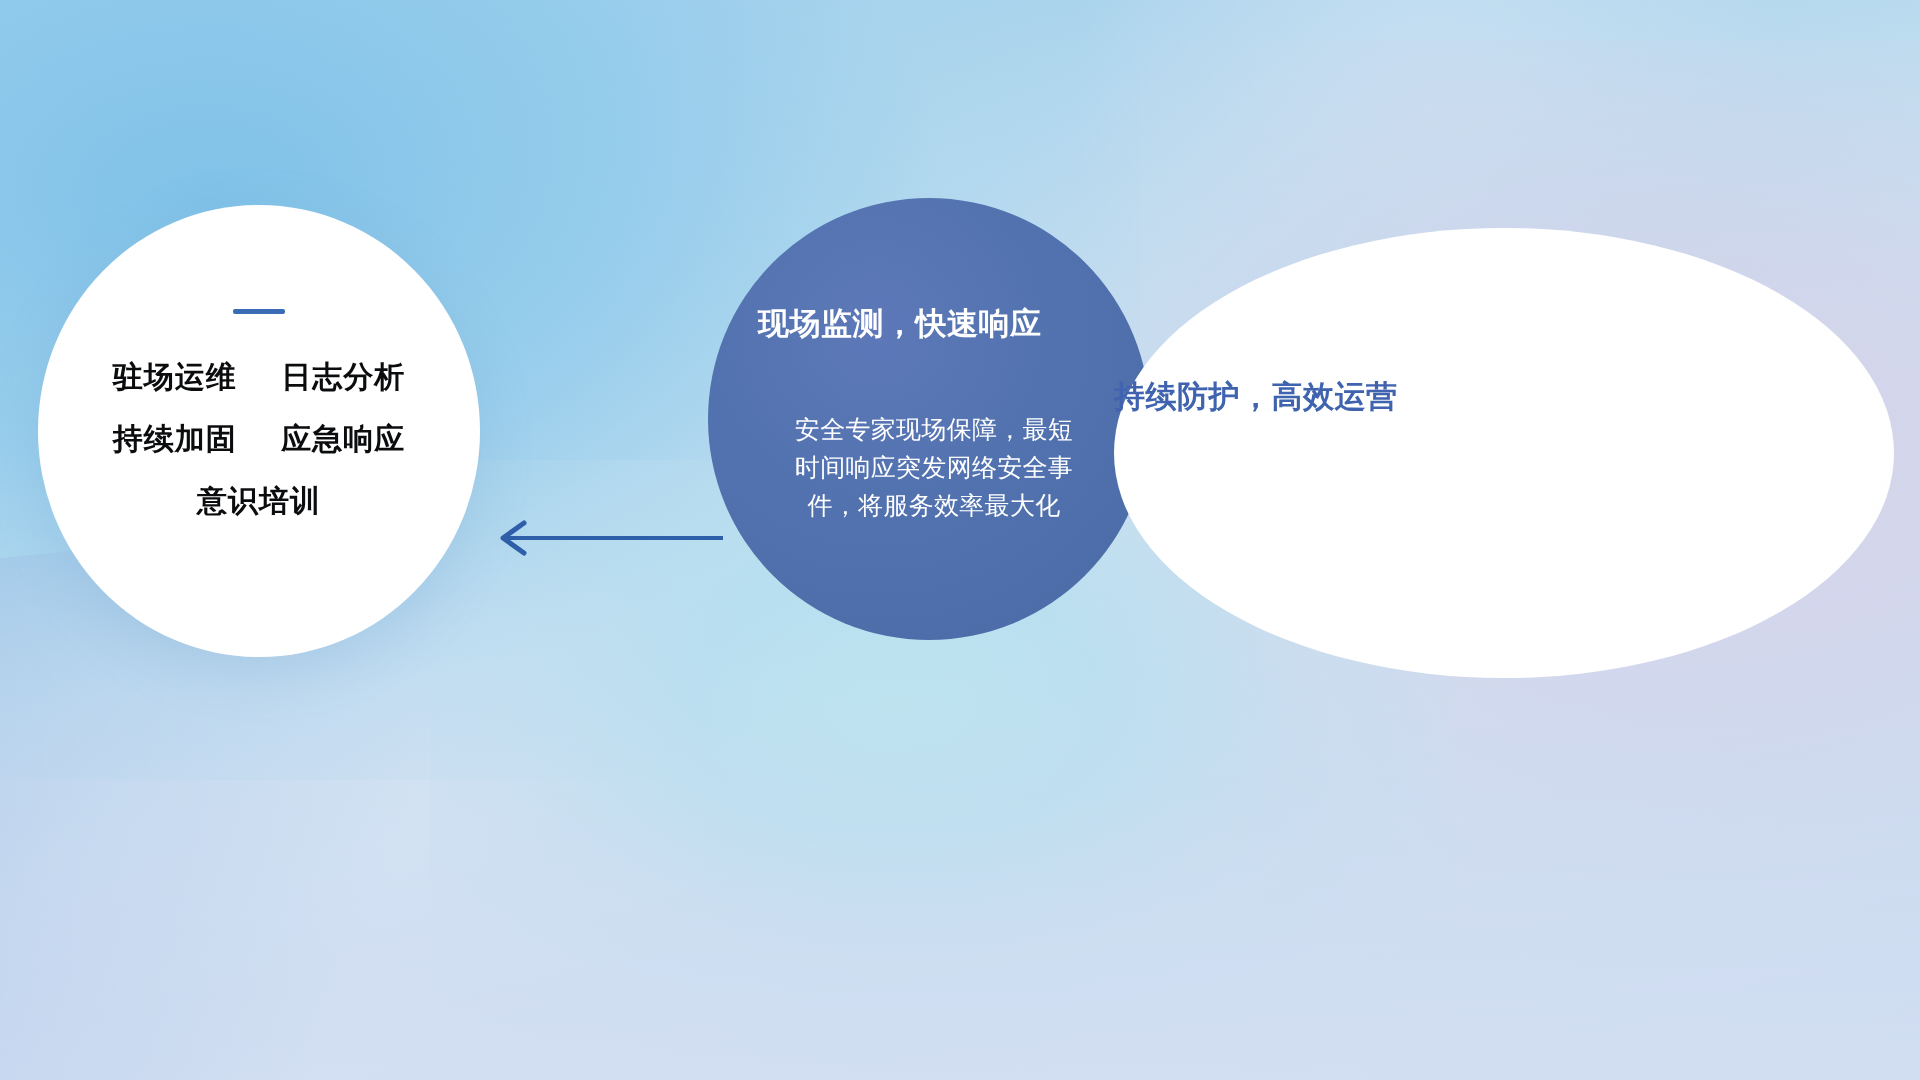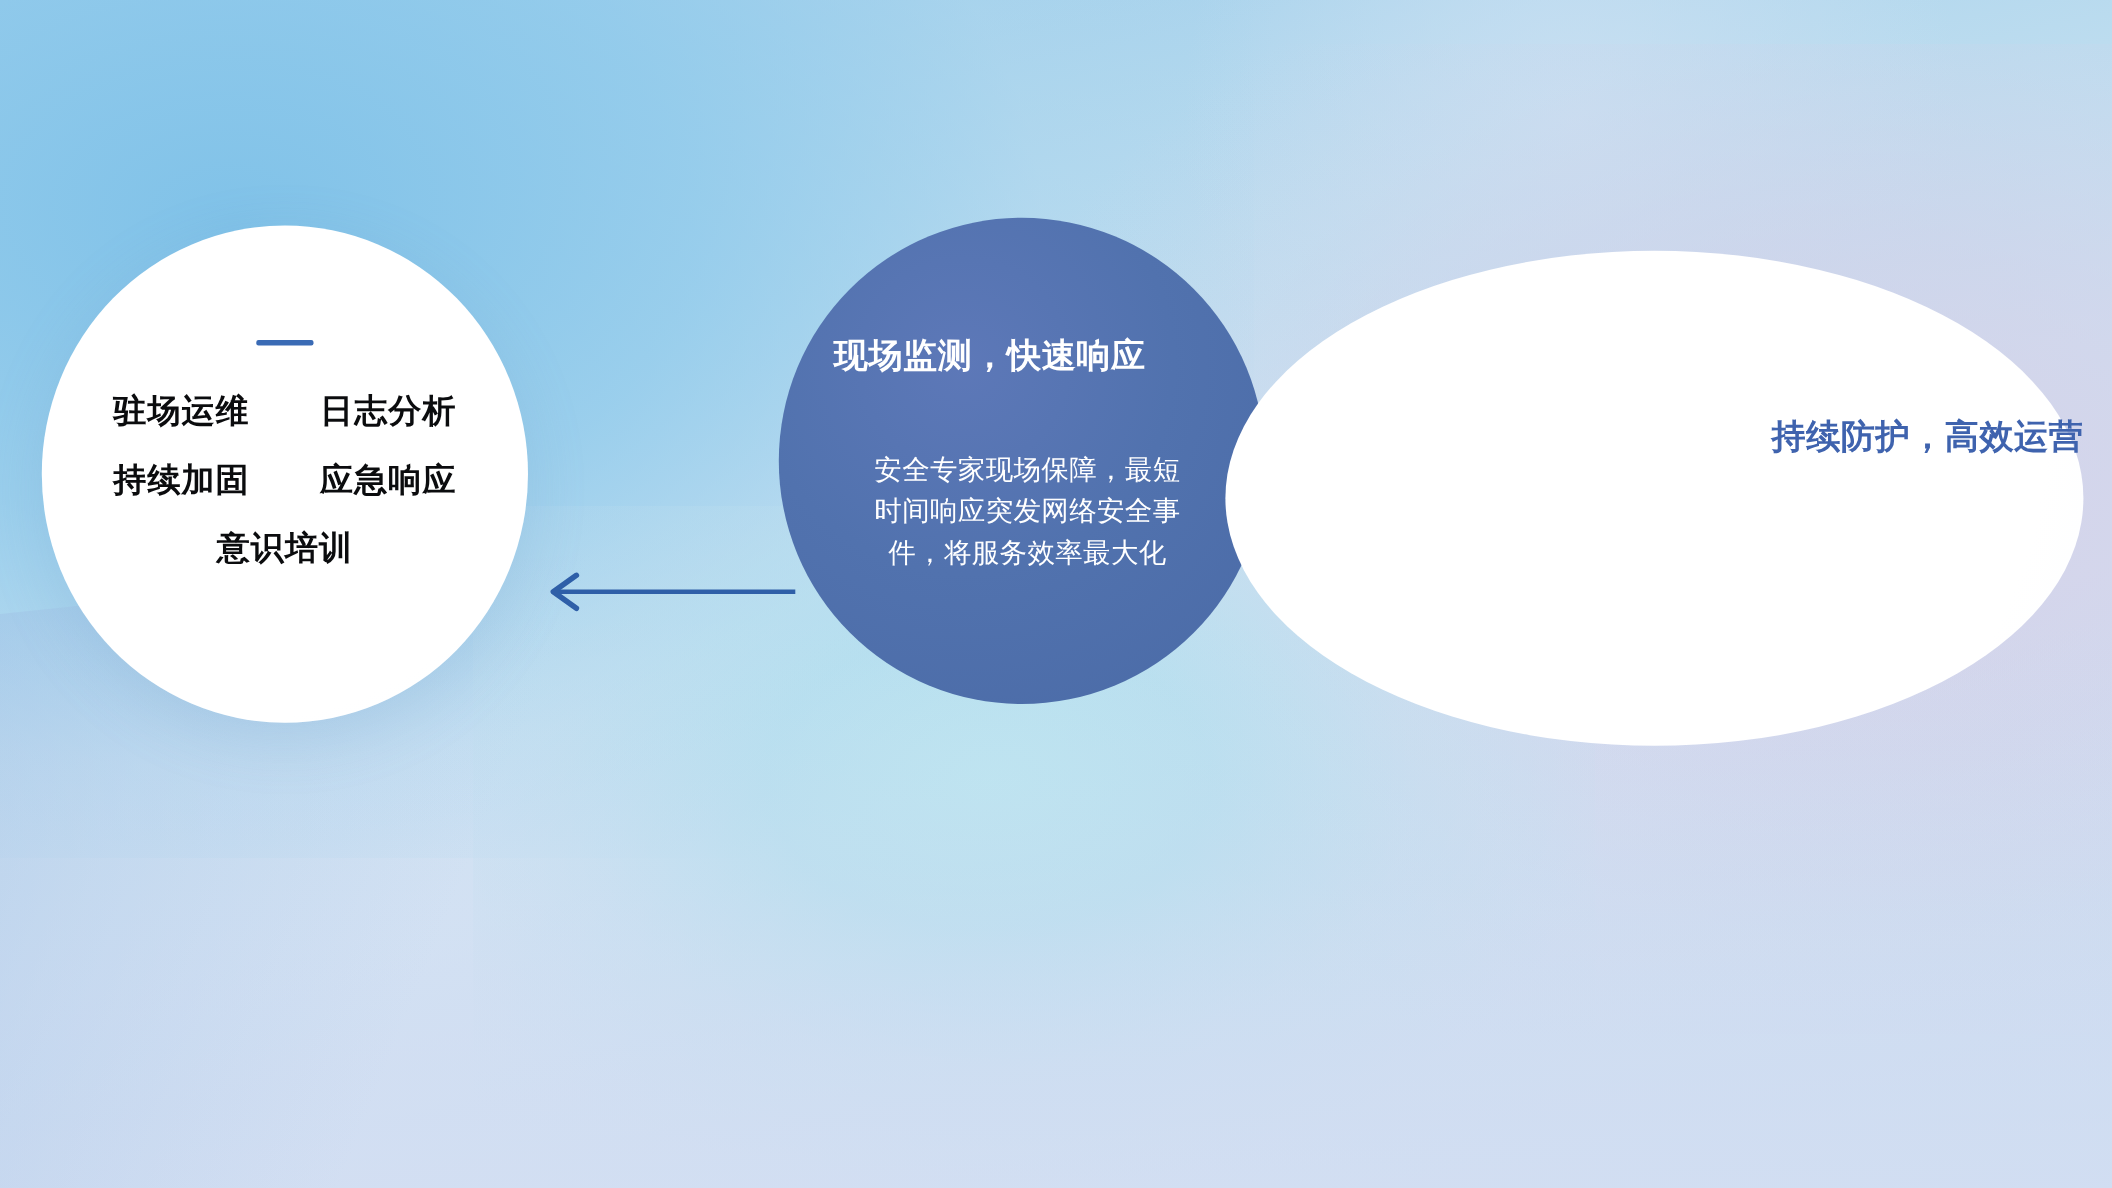--- a/index.html
+++ b/index.html
@@ -75,21 +75,21 @@
   .bg-glow-top {
     position:absolute; left:1080px; top:-260px; width:700px; height:620px;
     background:radial-gradient(ellipse at 50% 60%,
       rgba(203,224,242,.85) 0%, rgba(203,224,242,0) 72%);
   }
 
   
   #arrow { position:absolute; left:480px; top:500px; }
 
   
-  .circle { position:absolute; border-radius:50%;font-family:Liberation Mono, monospace; }
+  .circle { position:absolute; border-radius:50%; }
 
   #circle-left {
     left:38px; top:205px; width:442px; height:452px;
     background:radial-gradient(circle at 42% 36%, #ffffff 0%, #ffffff 74%, #fbfdff 100%);
     box-shadow:0 14px 52px rgba(120,158,200,.22);
     z-index:3;
   }
   #circle-mid {
     left:708px; top:198px; width:442px; height:442px;
     background:radial-gradient(circle at 38% 30%, #5d78b8 0%, #5172ae 46%, #4a6aa6 100%);
@@ -129,21 +129,21 @@
   }
   #mid-body {
     position:absolute; left:76px; top:212px; width:300px;
     color:#ffffff; font-size:25px; line-height:1.52; text-align:center;
     letter-spacing:.3px;
   }
 
   
   #right-content {
     position:absolute; left:0; top:0; width:780px; height:450px;
-    display:flex; flex-direction:column; align-items:flex-end;
+    display:flex; flex-direction:column; align-items:flex-start;
     padding-top:148px;
   }
   #right-title {
     color:#3f63ae; font-weight:bold; font-size:31px; white-space:nowrap;
     letter-spacing:.5px; margin-bottom:48px;
   }
   #right-body {
     width:440px; color:#111215; font-size:26px; line-height:1.52;
     text-align:center; letter-spacing:.2px;
   }

